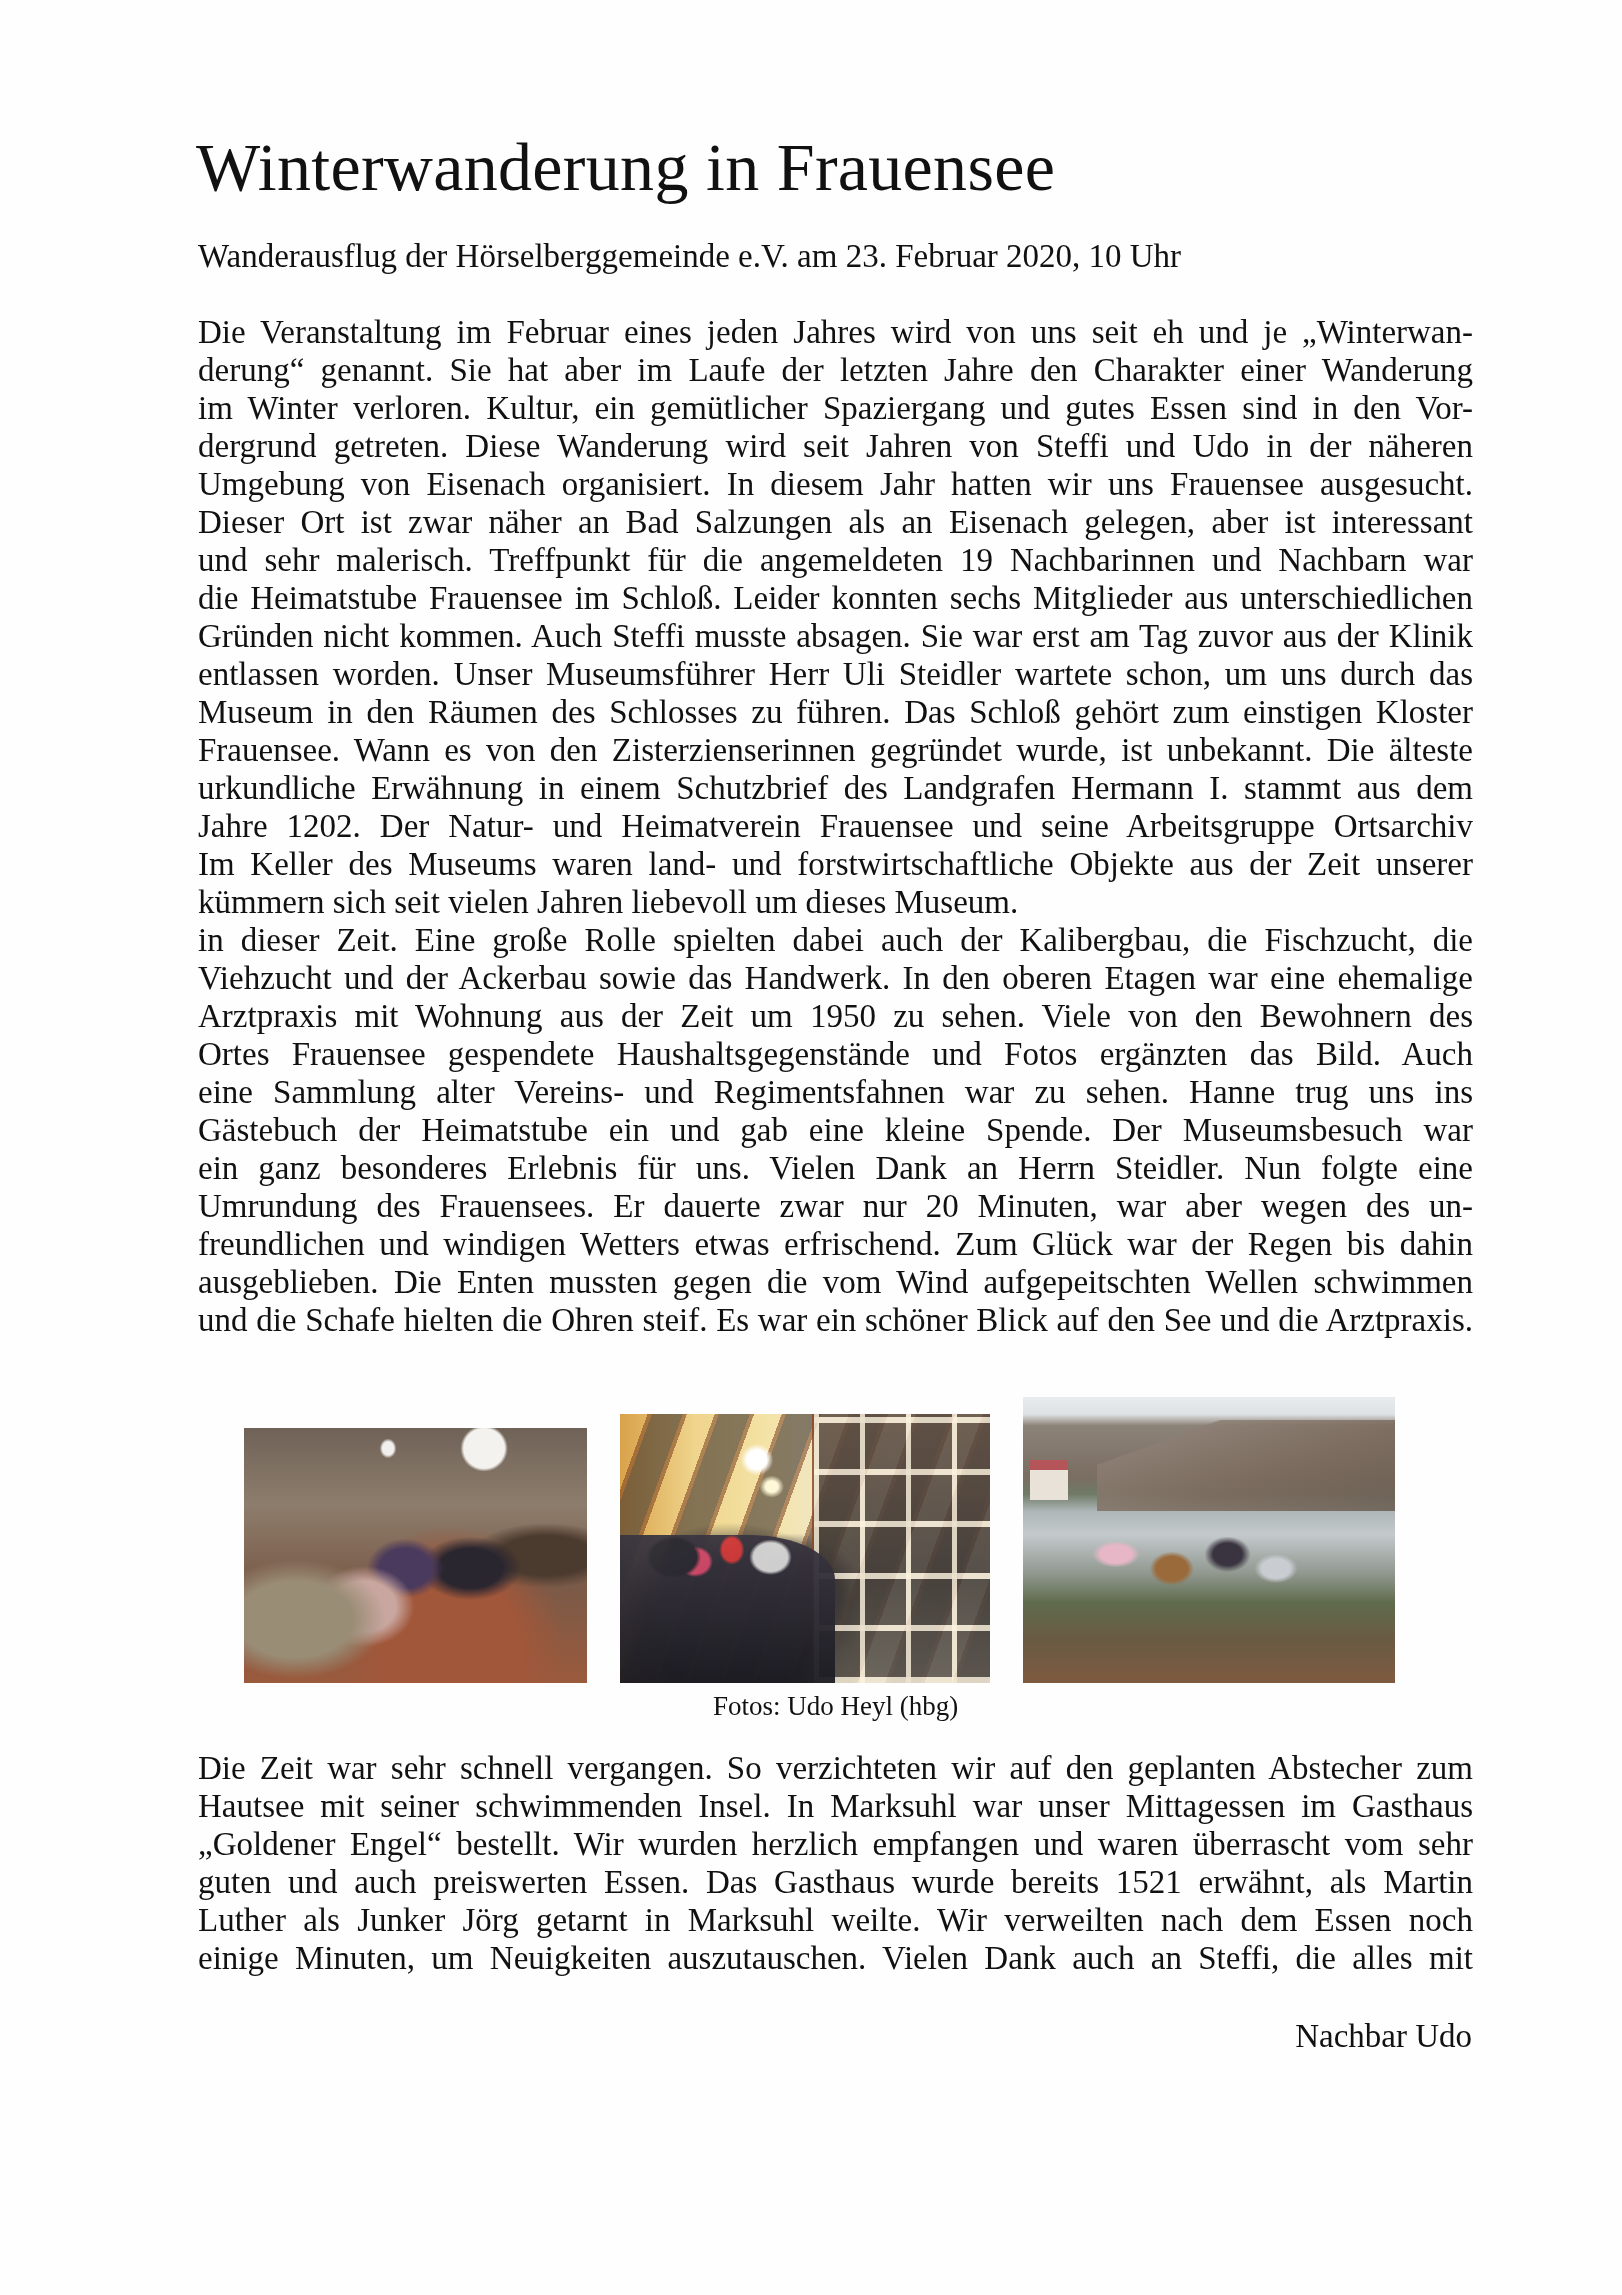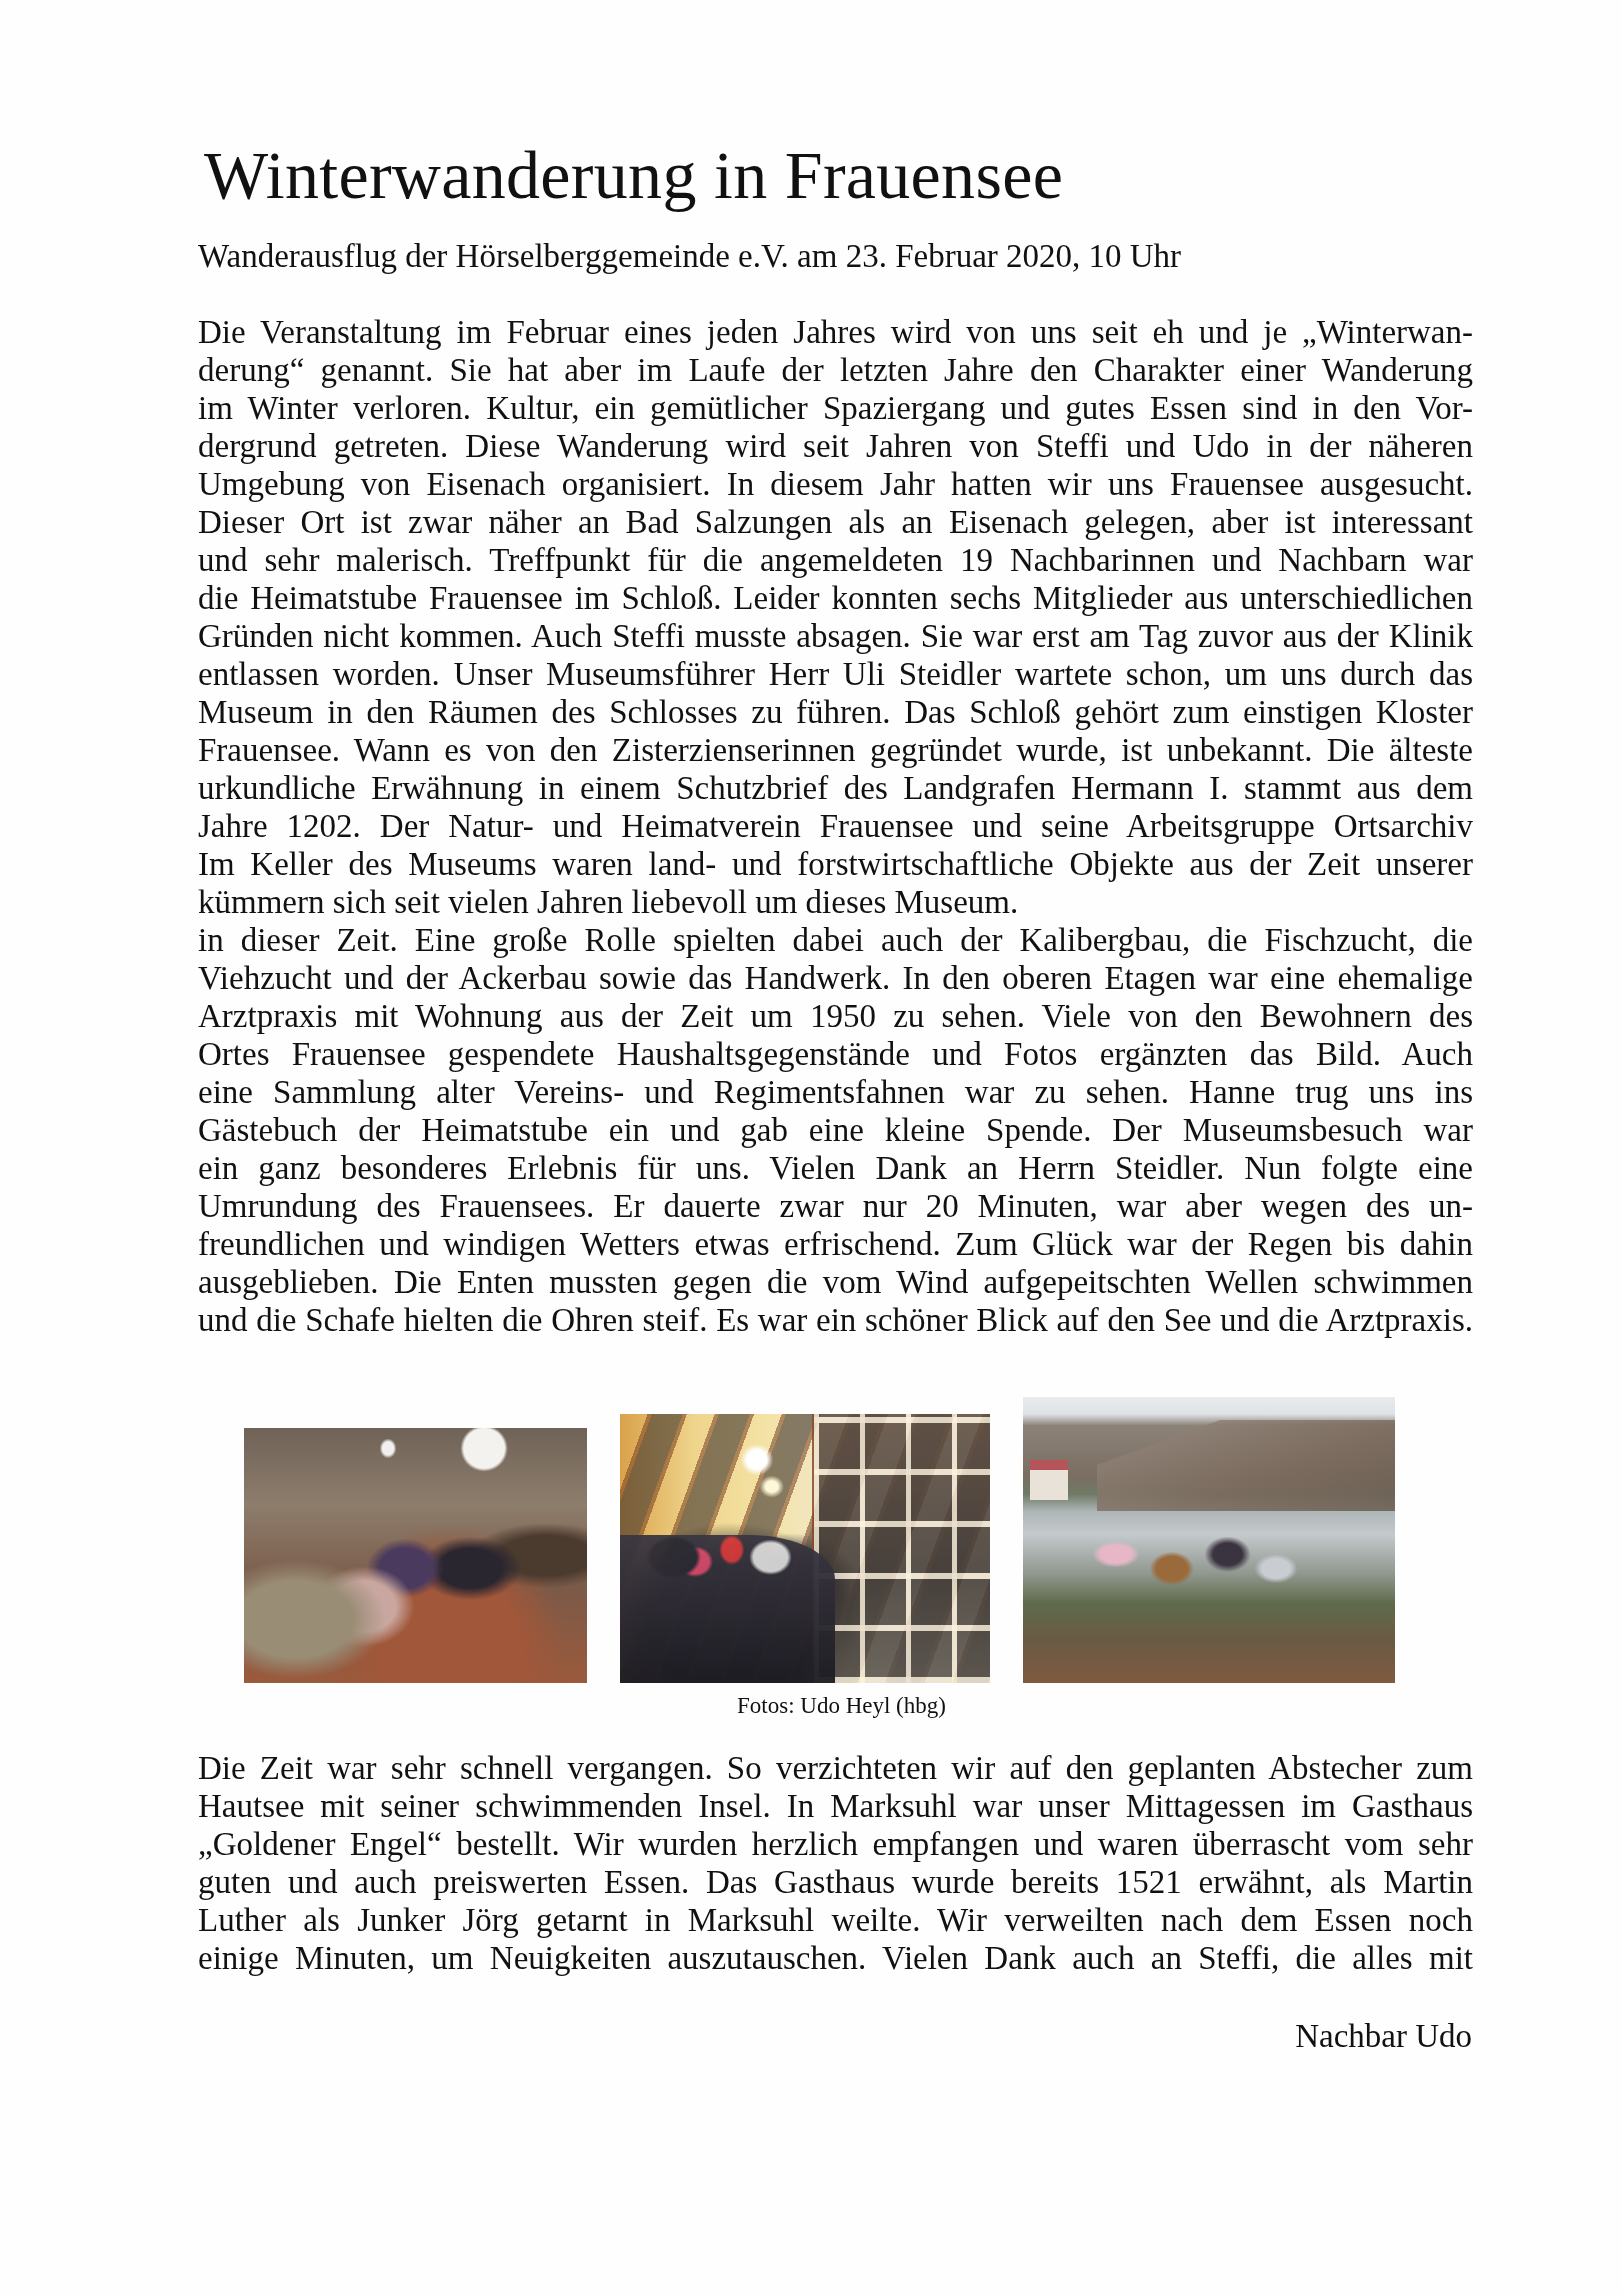--- a/index.html
+++ b/index.html
@@ -1,20 +1,20 @@
 <!DOCTYPE html>
 <html style="font-size:10.5px"><head>
 <meta charset="utf-8">
 <style>
   html, body { margin: 0; padding: 0; background: #ffffff; }
   body { width: 1622px; height: 2295px; position: relative; overflow: hidden;
          font-family: "DejaVu Serif", "Liberation Serif", serif; color: #111; }
   .page { position: absolute; left: 0; top: 0; width: 1622px; height: 2295px; background: #fefefe; }
   .title { position: absolute; left: 196px; top: 128px; font-family: "Liberation Serif", "DejaVu Serif", serif;
-           font-size: 68px; line-height: 79px; font-weight: normal; margin: 8px; white-space: nowrap;
+           font-size: 68px; line-height: 79px; font-weight: normal; margin: 0; white-space: nowrap;
            letter-spacing: 0.3px; }
   .subtitle { position: absolute; left: 198px; top: 237px; font-family: Liberation Serif, serif;
               font-size: 33px; line-height: 38px; white-space: nowrap; }
   .block { position: absolute; left: 198px; width: 1275px; font-family: "Liberation Serif", serif;
            font-size: 33px; line-height: 38px; }
   .line { display: block; height: 38px; white-space: nowrap; text-align: justify; text-align-last: justify; overflow: hidden; }
   .line.last { text-align-last: left; }
   .block1 { top: 313px; }
   .block2 { top: 1749px; }
   .photo { position: absolute; overflow: hidden; }
@@ -56,21 +56,21 @@
       radial-gradient(ellipse at 25% 55%, #e7b7c7 0 4%, transparent 6%),
       radial-gradient(ellipse at 40% 60%, #9b6a3a 0 5%, transparent 7%),
       radial-gradient(ellipse at 55% 55%, #3a3340 0 5%, transparent 8%),
       radial-gradient(ellipse at 68% 60%, #c9ccd1 0 4%, transparent 6%),
       linear-gradient(180deg, #e9ecef 0%, #dfe2e5 6%, #8c8378 10%, #7a6d62 28%, #6f7b66 34%, #aeb6b8 40%, #c4c9cc 48%, #8f978e 62%, #5f6b4c 72%, #6a5a43 85%, #7e5a40 100%); }
   .photo3 .hill { position: absolute; right: 0; top: 8%; width: 80%; height: 32%;
     background: linear-gradient(160deg, transparent 0 22%, #8c7e72 23%, #7b6a5d 60%, #6b5d52 100%); opacity: 0.85; }
   .photo3 .house { position: absolute; left: 2%; top: 22%; width: 10%; height: 14%;
     background: linear-gradient(180deg, #b5555a 0 25%, #e8e2d8 25%); }
   .caption { position: absolute; left: 713px; top: 1691px; font-family: "Liberation Serif", serif;
-             font-size: 23px; line-height: 30px; white-space: nowrap; margin-left: 24px; }
+             font-size: 27px; line-height: 30px; white-space: nowrap; }
   .signature { position: absolute; right: 150px; top: 2017px; font-family: "Liberation Serif", serif;
                font-size: 33px; line-height: 38px; white-space: nowrap; }
 </style>
 </head>
 <body>
 
 <div class="page">
 
   <h1 class="title">Winterwanderung in Frauensee</h1>
   <div class="subtitle">Wanderausflug der Hörselberggemeinde e.V. am 23. Februar 2020, 10 Uhr</div>

